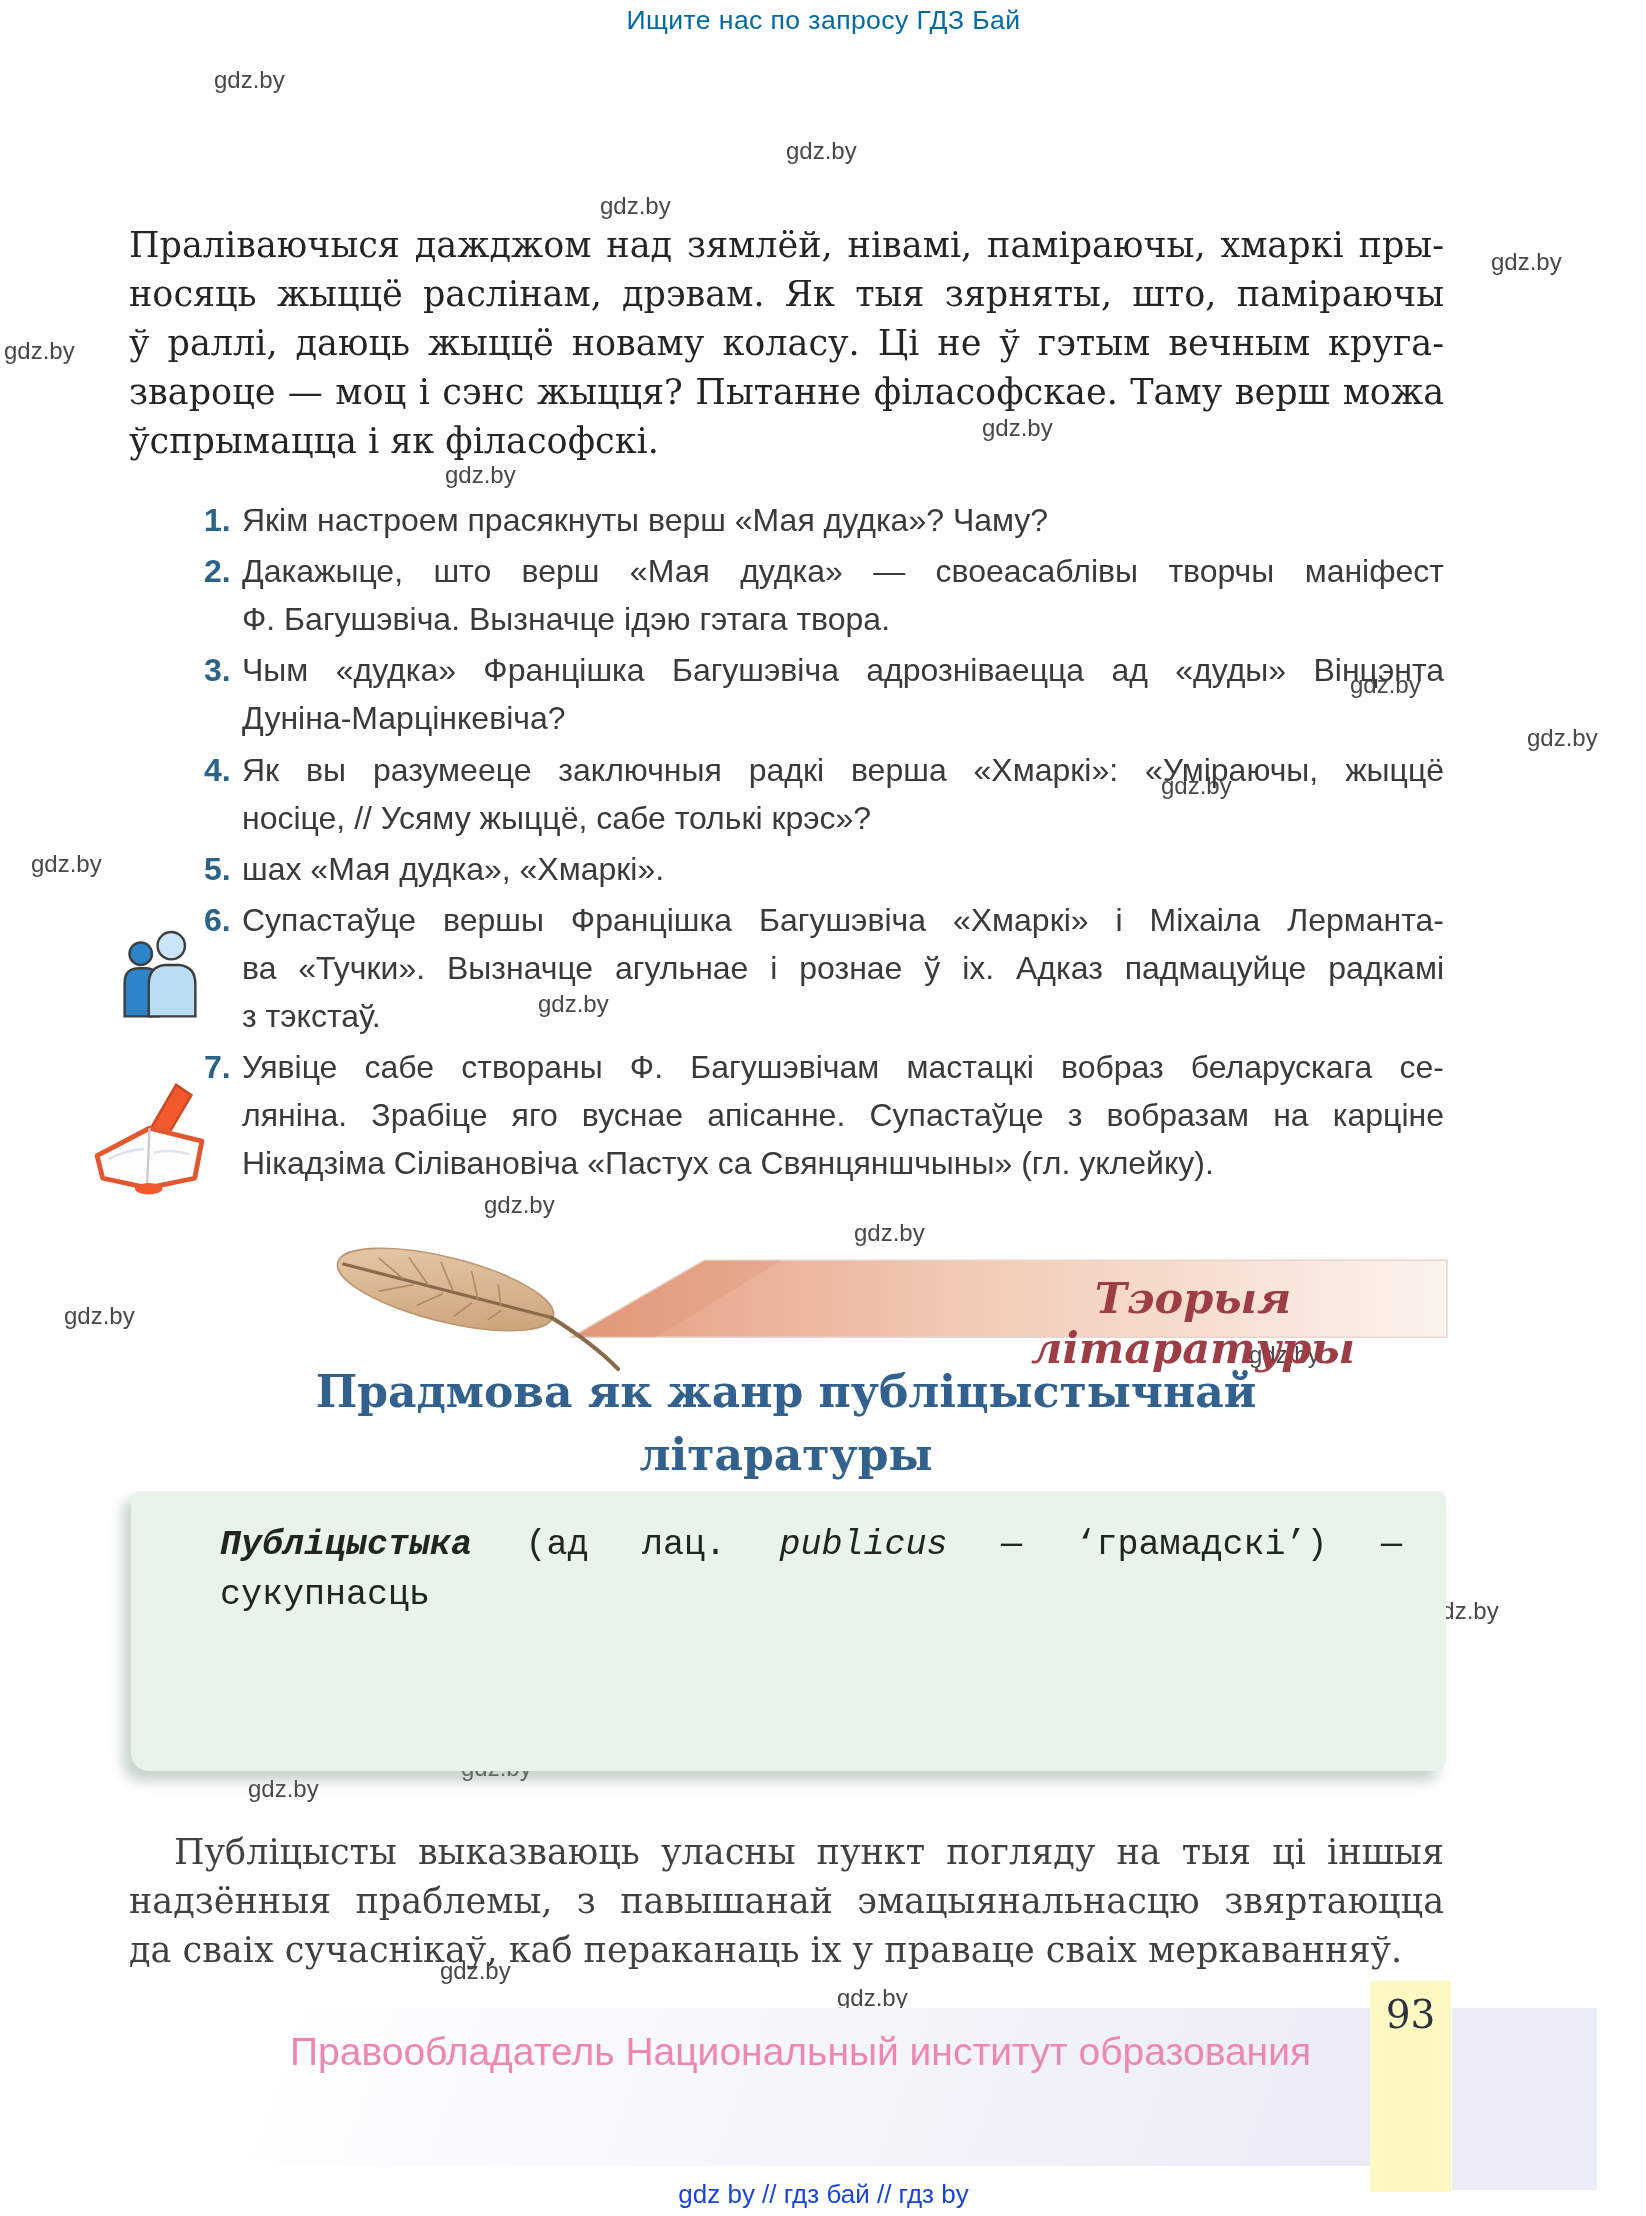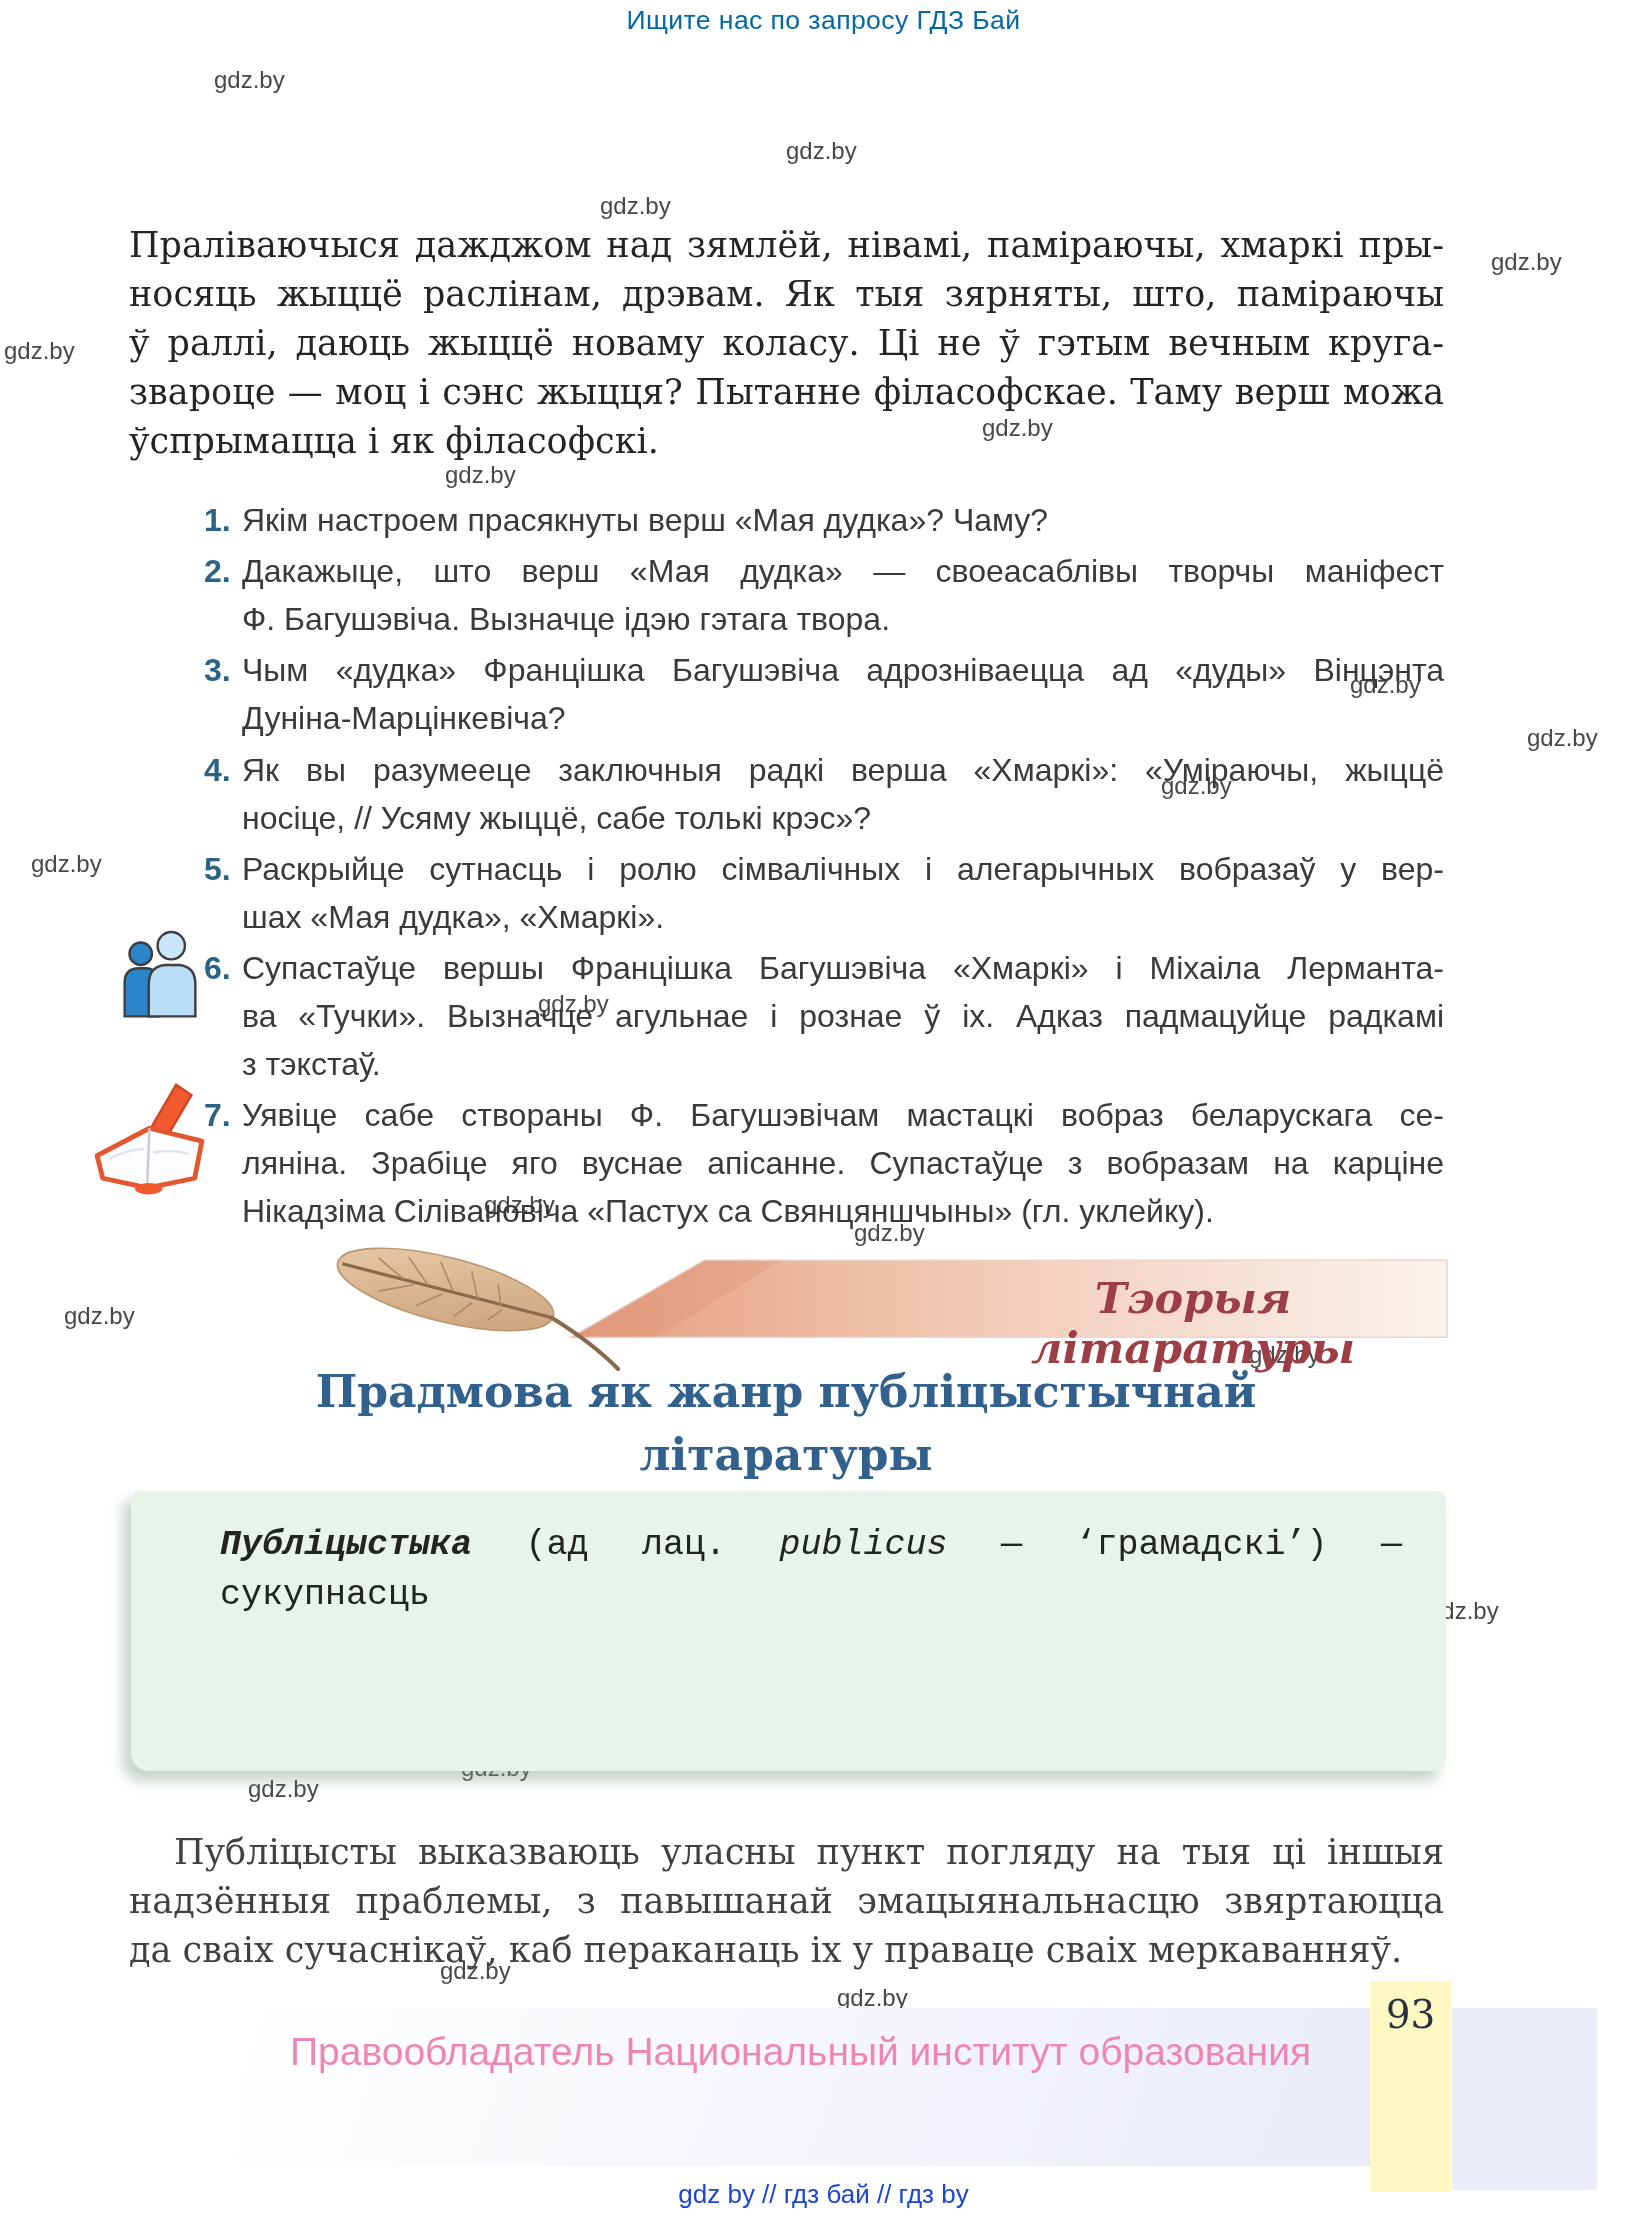--- a/index.html
+++ b/index.html
@@ -173,21 +173,20 @@
   <div class="qitem">
     <div class="qnum">4.</div>
     <div class="qtext jblock">
         <div class="jline">Як вы разумееце заключныя радкі верша «Хмаркі»: «Уміраючы, жыццё</div>
         <div class="jline">носіце, // Усяму жыццё, сабе толькі крэс»?</div>
       </div>
   </div>
   <div class="qitem">
     <div class="qnum">5.</div>
     <div class="qtext jblock">
-        <div class="jline">Раскрыйце сутнасць і ролю сімвалічных і алегарычных вобразаў у вер-</div>
         <div class="jline">шах «Мая дудка», «Хмаркі».</div>
       </div>
   </div>
   <div class="qitem">
     <div class="qnum">6.</div>
     <div class="qtext jblock">
         <div class="jline">Супастаўце вершы Францішка Багушэвіча «Хмаркі» і Міхаіла Лерманта-</div>
         <div class="jline">ва «Тучки». Вызначце агульнае і рознае ў іх. Адказ падмацуйце радкамі</div>
         <div class="jline">з тэкстаў.</div>
       </div>

